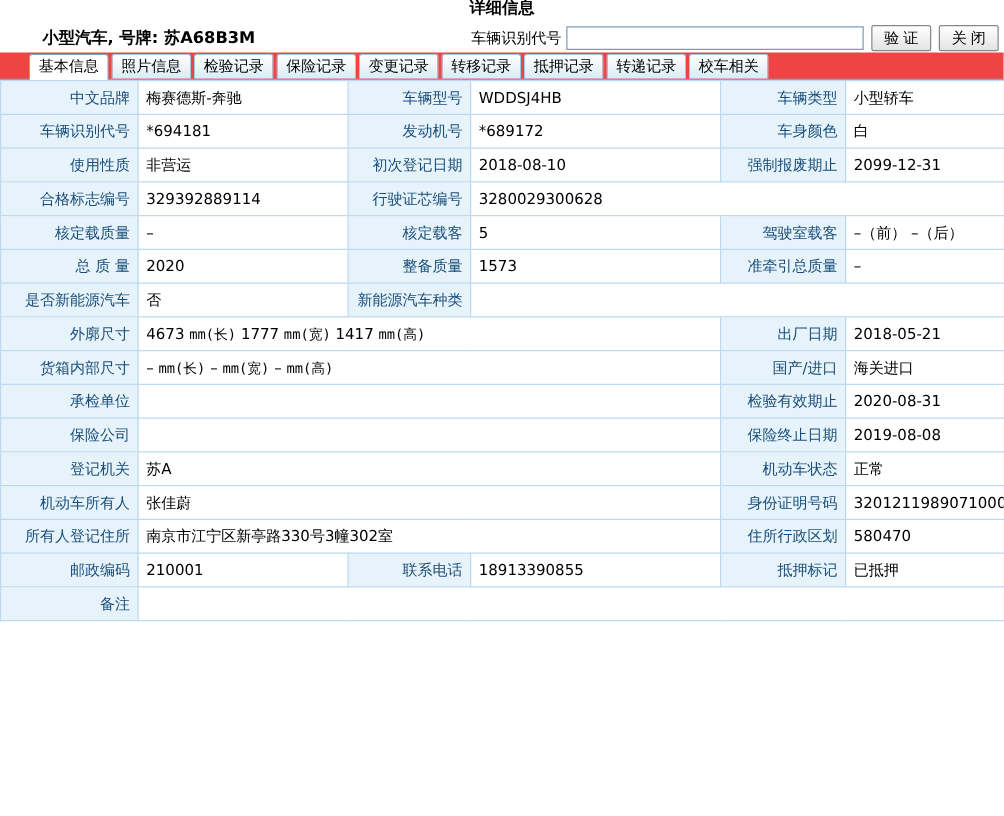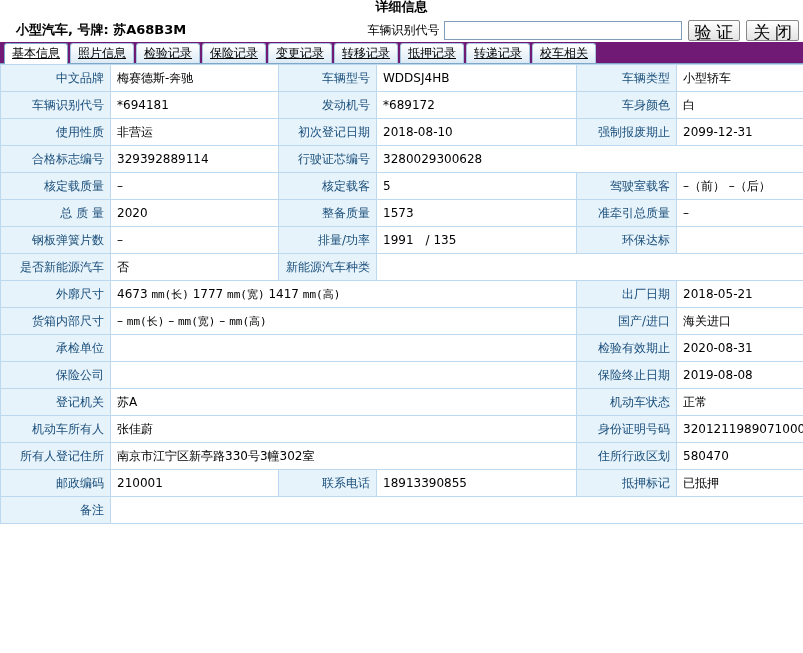--- a/index.html
+++ b/index.html
@@ -21,59 +21,59 @@
     color:#000;
     line-height:14px;
     overflow:hidden;
   }
 
   
   .top-row{
     display:flex;
     align-items:center;
     height:26px;
-    padding:2px 4px 0 16px;
-    box-sizing:border-box;
+    padding:2px 4px 0 6px;
+    box-sizing:border-box;
+    margin-left:28px;
   }
   .plate-text{font-size:13px;font-weight:bold;color:#000;white-space:nowrap;}
   .spacer{flex:1;}
   .vin-label{font-size:12px;color:#000;margin-right:4px;white-space:nowrap;}
   .vin-input{
     width:238px;height:19px;
     border:1px solid #7f9db9;
     background:#fff;
     font-size:12px;
     padding:0 3px;
     box-sizing:border-box;
     outline:none;
   }
   .btn{
     height:21px;
     min-width:48px;
     margin-left:6px;
     border:1px solid #888;
     border-radius:2px;
     background:linear-gradient(#ffffff,#e3e3e3);
-    font-size:17px;
+    font-size:12px;
     color:#000;
     cursor:pointer;
     padding:0 6px;
     box-sizing:border-box;
   }
 
   
   .tabs{
     display:flex;
     align-items:flex-end;
     height:22px;
-    padding-left:4px;
+    padding-left:23px;
     box-sizing:border-box;
     border-bottom:1px solid #7fa8c8;
-    background:#701a75;
-    text-decoration:underline;
+    background:#ef4444;
   }
   .tab{
     height:19px;
     line-height:18px;
     padding:0 7px;
     margin-right:2px;
     font-size:12px;
     color:#000;
     border:1px solid #a8c6de;
     border-bottom:none;
@@ -202,28 +202,20 @@
       </tr>
       <tr>
         <td class="lbl">总 质 量</td>
         <td class="val">2020</td>
         <td class="lbl">整备质量</td>
         <td class="val">1573</td>
         <td class="lbl">准牵引总质量</td>
         <td class="val">–</td>
       </tr>
       <tr>
-        <td class="lbl">钢板弹簧片数</td>
-        <td class="val">–</td>
-        <td class="lbl">排量/功率</td>
-        <td class="val">1991　/ 135</td>
-        <td class="lbl">环保达标</td>
-        <td class="val"></td>
-      </tr>
-      <tr>
         <td class="lbl">是否新能源汽车</td>
         <td class="val">否</td>
         <td class="lbl">新能源汽车种类</td>
         <td class="val" colspan="3"></td>
       </tr>
       <tr>
         <td class="lbl">外廓尺寸</td>
         <td class="val dim-val" colspan="3">
           <span>4673</span>
           <span class="unit">mm(长)</span>

